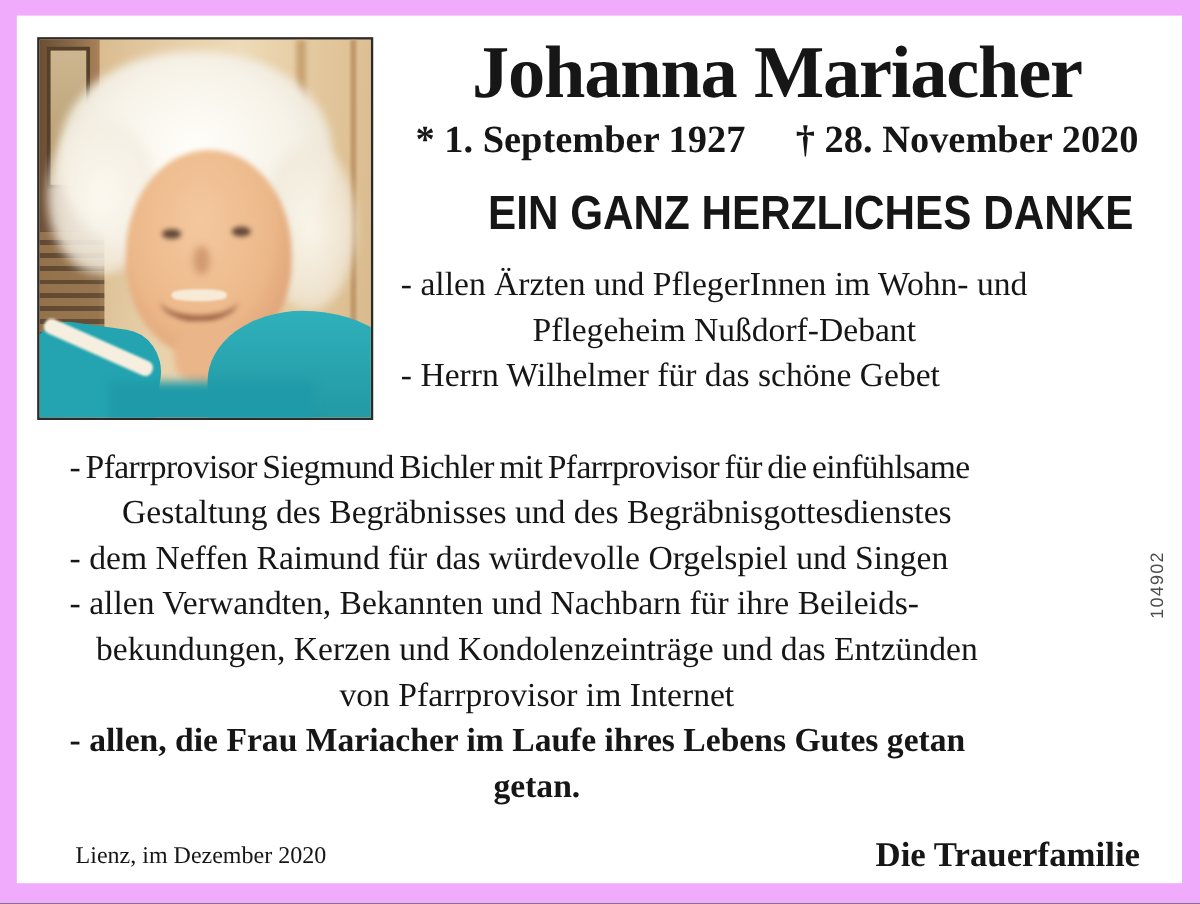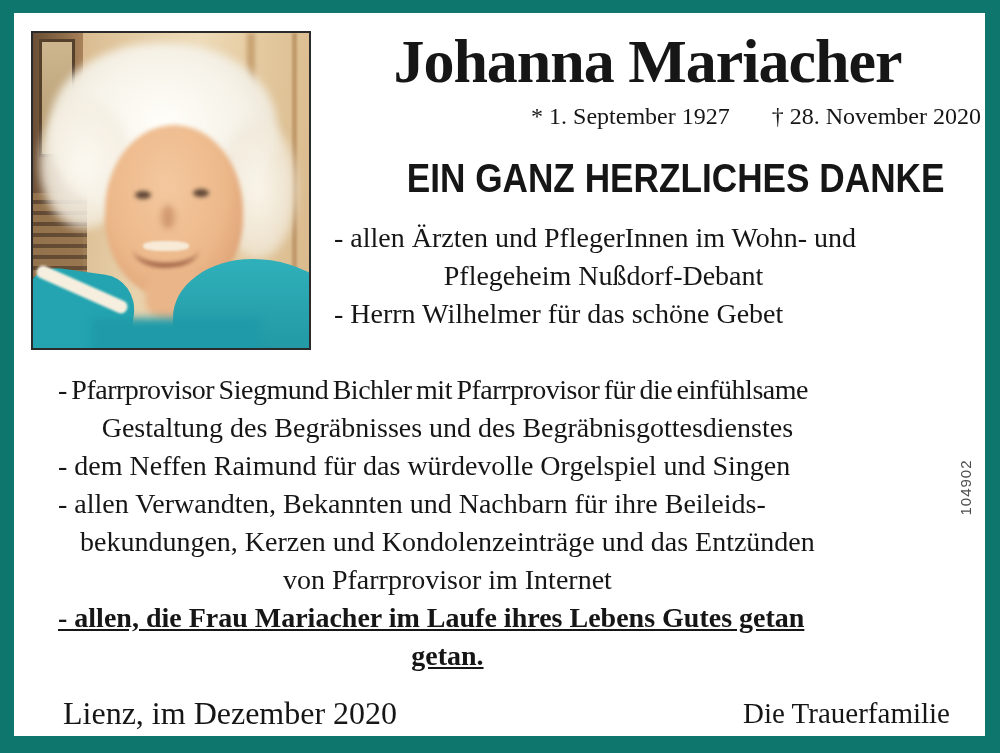--- a/index.html
+++ b/index.html
@@ -1,20 +1,20 @@
 <!DOCTYPE html>
 <html><head>
 <meta charset="utf-8">
 <style>
   html,body{margin:0;padding:0;background:#3a3a3a;}
   .page{
     position:relative;
     width:1000px;height:753px;
     box-sizing:border-box;
-    background:#0f766e;
+    background:#f0abfc;
     padding:13px 15px 17px 14px;
     font-family:"Liberation Serif", serif;
     color:#161616;
   }
   .sheet{
     position:relative;
     width:100%;height:100%;
     background:#ffffff;
     overflow:hidden;
   }
@@ -56,36 +56,36 @@
   .ph-shirt-left{left:-14px;top:238px;width:112px;height:120px;border-radius:30%;
     background:#23a4b0;transform:rotate(8deg);}
   .ph-shirt-right{left:140px;top:226px;width:176px;height:130px;border-radius:45% 55% 0 0;
     background:linear-gradient(180deg,#2fb0ba,#1d8f9c);}
   .ph-shirt-bottom{left:58px;bottom:-12px;width:170px;height:42px;background:#1f9aa8;filter:blur(4px);}
   .ph-lace{left:0;top:250px;width:98px;height:13px;border-radius:6px;background:#f6efdf;
     transform:rotate(24deg);filter:blur(1px);}
   
   .header{position:absolute;left:300px;right:4px;top:14px;text-align:center;}
   .name{margin:0;font-size:62px;line-height:68px;font-weight:bold;letter-spacing:-1px;}
-  .dates{margin-top:6px;font-size:24px;line-height:30px;font-weight:normal;text-align:right;}
+  .dates{margin-top:6px;font-size:32px;line-height:30px;font-weight:bold;}
   .dates .death{margin-left:42px;}
   .danke{margin-top:28px;line-height:38px;font-family:"Liberation Sans", sans-serif;text-align:right;}
   .danke span{display:inline-block;font-size:40px;font-weight:bold;letter-spacing:0px;
     transform:scaleX(0.88);transform-origin:center;white-space:nowrap;}
   
   .list{font-size:28px;line-height:38px;white-space:nowrap;}
   .list-right{position:absolute;left:320px;top:206px;}
   .list-full{position:absolute;left:44px;top:358px;}
   .line.cont{padding-left:17px;text-align:center;}
   .list-full .line.cont{padding-left:22px;}
-  .line.bold{font-weight:bold;text-decoration:underline;}
+  .line.bold{font-weight:bold;}
   .line.condensed{letter-spacing:-0.5px;word-spacing:-2px;}
   
-  .footer-left{position:absolute;left:49px;top:682px;font-size:32px;line-height:36px;}
-  .footer-right{position:absolute;right:35px;top:682px;font-size:29px;line-height:36px;font-weight:normal;}
+  .footer-left{position:absolute;left:49px;top:682px;font-size:20px;line-height:36px;}
+  .footer-right{position:absolute;right:35px;top:682px;font-size:29px;line-height:36px;font-weight:bold;}
   
   .side-number{position:absolute;top:466px;right:-10px;width:60px;text-align:center;
     transform:rotate(-90deg);font-family:"Liberation Sans", sans-serif;
     font-size:15px;color:#4d4d4d;letter-spacing:1px;}
 </style>
 </head>
 <body>
 
 <div class="page">
   <div class="sheet">

